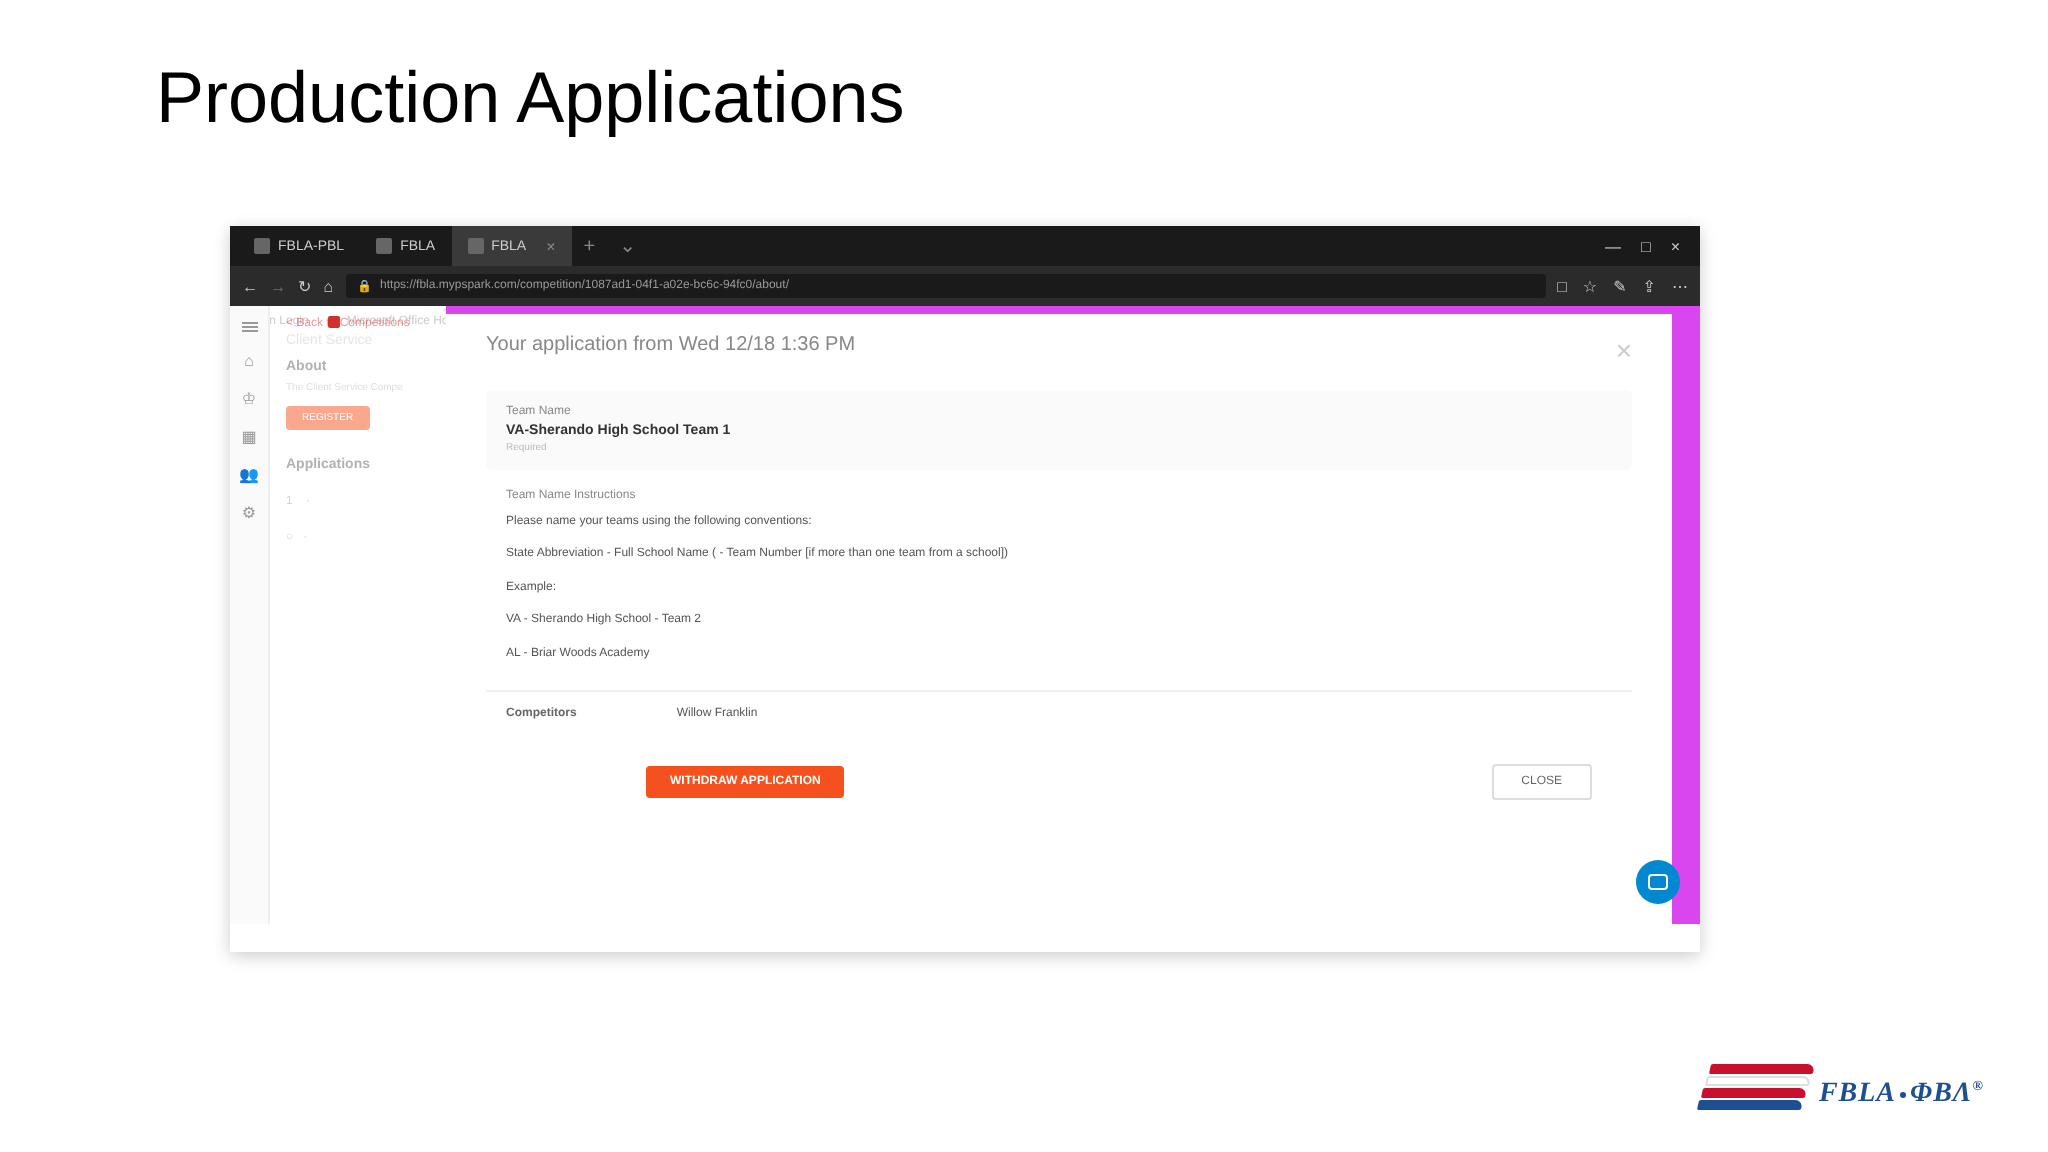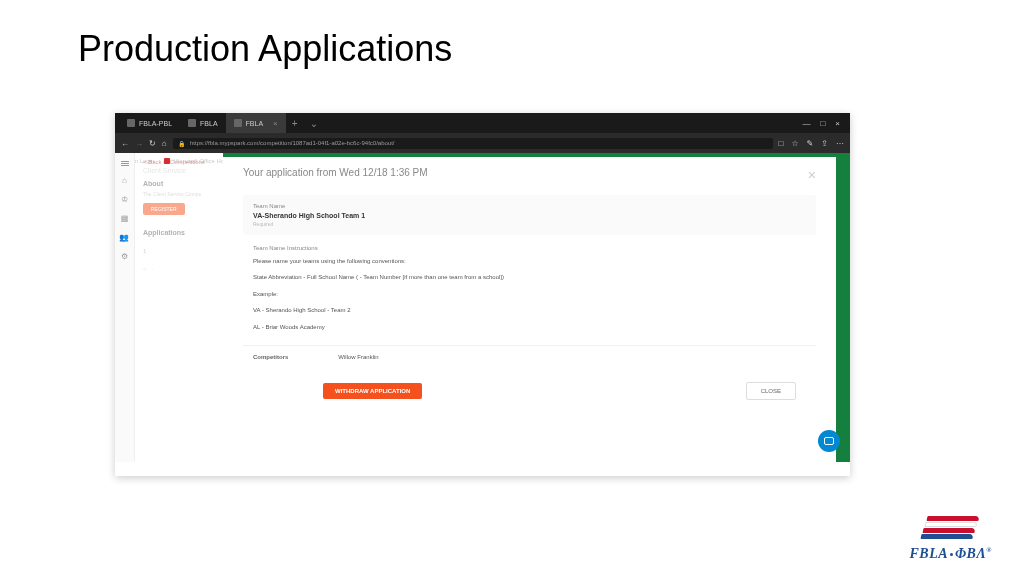--- a/index.html
+++ b/index.html
@@ -36,21 +36,21 @@
     .hamburger { display: flex; flex-direction: column; gap: 1px; }
     .hamburger span { width: 8px; height: 1px; background: #999; }
     
     .left-panel { width: 88px; padding: 6px 8px; color: #ccc; font-size: 7px; opacity: 0.5; }
     .left-panel .back-link { color: #d32f2f; font-size: 6px; }
     .left-panel .section-h { font-weight: 600; margin: 6px 0 4px; color: #666; }
     .left-panel .small-txt { font-size: 5px; color: #bbb; margin-bottom: 6px; }
     .left-panel .red-btn { background: #f4511e; color: #fff; font-size: 5px; padding: 3px 8px; border-radius: 2px; display: inline-block; }
     .left-panel .apps-count { font-size: 6px; color: #aaa; margin-top: 12px; }
     
-    .modal-overlay { position: relative; flex: 1; background: #15803d; }
+    .modal-overlay { position: relative; flex: 1; background: #d946ef; }
     .modal { position: absolute; left: 0; top: 4px; right: 14px; bottom: 0; background: #fff; }
     .modal-header { display: flex; justify-content: space-between; align-items: flex-start; padding: 10px 20px 8px; }
     .modal-title { font-size: 10px; color: #888; font-weight: 400; }
     .modal-close { font-size: 14px; color: #ccc; cursor: pointer; }
     
     .modal-body { padding: 4px 20px; }
     .form-section { background: #fafafa; border-radius: 3px; padding: 8px 10px; margin-bottom: 8px; }
     .field-label { font-size: 6px; color: #888; margin-bottom: 3px; }
     .field-value { font-size: 7px; font-weight: 700; color: #333; }
     .field-req { font-size: 5px; color: #bbb; margin-top: 2px; }
@@ -63,21 +63,21 @@
     .comp-label { color: #666; font-weight: 600; }
     .comp-name { color: #555; }
     
     .modal-footer { display: flex; justify-content: space-between; padding: 10px 20px; align-items: center; }
     .btn-withdraw { background: #f4511e; color: #fff; font-size: 6px; padding: 5px 12px; border: none; border-radius: 2px; font-weight: 600; cursor: pointer; margin-left: 80px; }
     .btn-close { background: #fff; color: #666; font-size: 6px; padding: 5px 14px; border: 1px solid #ddd; border-radius: 2px; cursor: pointer; margin-right: 20px; }
     
     .chat-bubble { position: absolute; right: 10px; bottom: 10px; width: 22px; height: 22px; background: #0288d1; border-radius: 50%; display: flex; align-items: center; justify-content: center; }
     .chat-bubble-inner { width: 10px; height: 8px; border: 1.5px solid #fff; border-radius: 2px; }
     
-    .logo-wrap { position: absolute; right: 32px; bottom: 14px; display: flex; flex-direction: column; align-items: center; }
+    .logo-wrap { position: absolute; right: 32px; bottom: 14px; display: flex; flex-direction: row; align-items: center; }
     .flag { position: relative; width: 60px; height: 28px; margin-bottom: 2px; }
     .stripe { position: absolute; height: 5px; border-radius: 2px 8px 2px 2px; transform: skewX(-12deg); }
     .stripe.red1 { background: #c8102e; width: 52px; top: 0; left: 6px; }
     .stripe.white { background: #fff; border: 1px solid #ddd; width: 52px; top: 6px; left: 4px; }
     .stripe.red2 { background: #c8102e; width: 52px; top: 12px; left: 2px; }
     .stripe.blue { background: #1d4f91; width: 52px; top: 18px; left: 0; }
     .logo-text { font-family: 'Times New Roman', serif; font-style: italic; font-weight: 700; color: #1d4f91; font-size: 14px; letter-spacing: 0.5px; }
     .logo-dot { display: inline-block; width: 3px; height: 3px; background: #1d4f91; border-radius: 50%; vertical-align: middle; margin: 0 2px; }
     .logo-reg { font-size: 7px; vertical-align: super; }
   </style>

